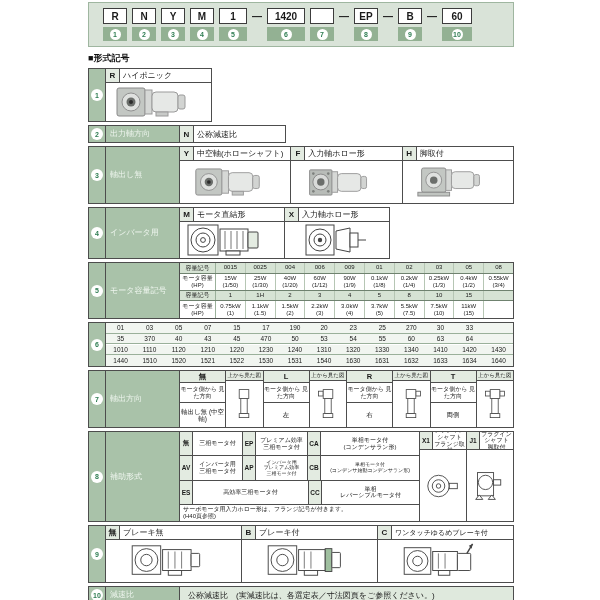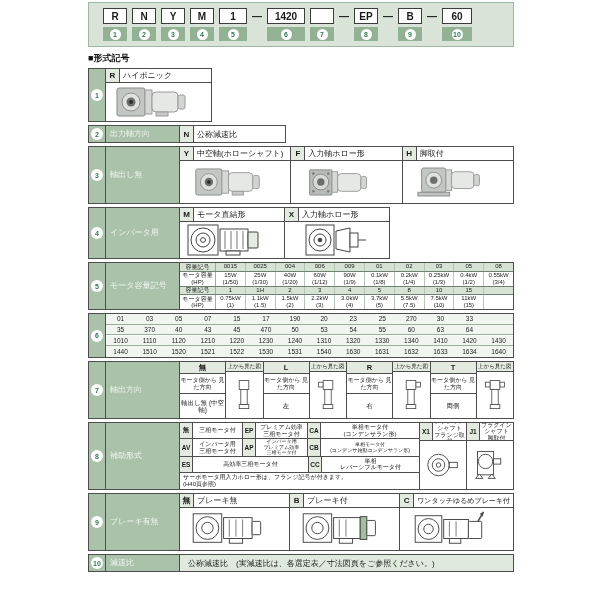--- a/index.html
+++ b/index.html
@@ -310,21 +310,21 @@
             <circle cx="18" cy="17" r="2.2" fill="#444"></circle>
             <path d="M34 8 L48 5 L48 29 L34 26 Z" fill="#fff" stroke="#444"></path>
             <rect x="48" y="10" width="8" height="14" fill="#fff" stroke="#444"></rect>
             <line x1="56" y1="17" x2="64" y2="17" stroke="#444"></line>
           </svg>
         </div>
       </div>
     </div>
   </div>
 
-  <div class="trow" style="height:48px">
+  <div class="trow" style="height:57px">
     <div class="ncol">
           <span class="circ">5</span>
         </div>
     <div class="lcol">モータ容量記号</div>
     <div class="ccol" style="flex:1; display:flex; flex-direction:column;">
       <div class="cap-row green">
         <div class="cap-lbl">容量記号</div>
         <div class="cap-cells">
               <div class="cap-cell">0015</div>
               <div class="cap-cell">0025</div>
@@ -563,21 +563,21 @@
               <rect x="8" y="13" width="8" height="19" fill="#fff" stroke="#444"></rect>
               <rect x="6" y="32" width="12" height="5" fill="#fff" stroke="#444"></rect>
             </svg>
           </div>
         </div>
       </div>
 
     </div>
   </div>
 
-  <div class="trow" style="height:68px">
+  <div class="trow" style="height:91px">
     <div class="ncol">
           <span class="circ">8</span>
         </div>
     <div class="lcol">補助形式</div>
     <div class="ccol aux" style="flex:1">
       <div class="aux-left">
         <div class="aux-row">
           <div class="aux-code">無</div>
           <div class="aux-name a pre">三相モータ付</div>
           <div class="aux-code">EP</div>
@@ -642,21 +642,20 @@
           </div>
         </div>
       </div>
     </div>
   </div>
 
   <div class="trow" style="height:58px">
     <div class="ncol">
           <span class="circ">9</span>
         </div>
-    <div class="lcol">ブレーキ有無</div>
     <div class="ccol" style="flex:1; display:flex;">
 
       <div class="opt-group" style="flex:1">
         <div class="opt-hdr">
           <div class="codecell">無</div>
           <div class="opt-name">ブレーキ無</div>
         </div>
         <div class="img-area" style="flex:1">
           <svg width="88" height="38" viewBox="0 0 92 40">
             <rect x="2" y="4" width="30" height="30" fill="#fff" stroke="#444"></rect>

